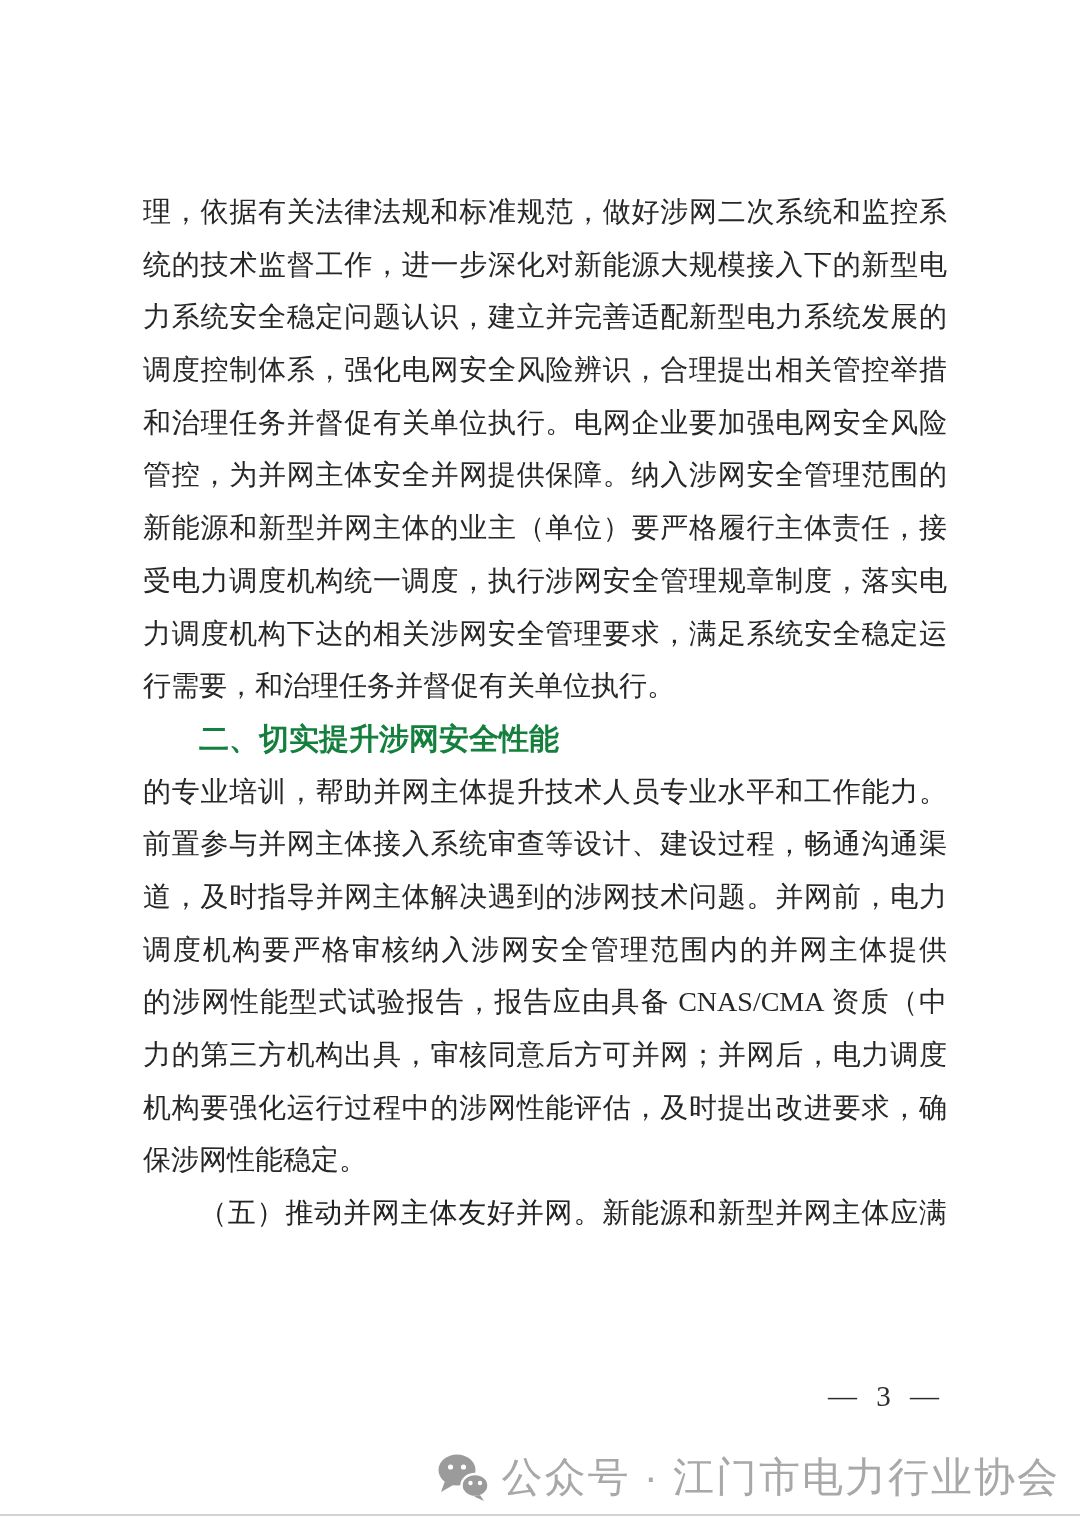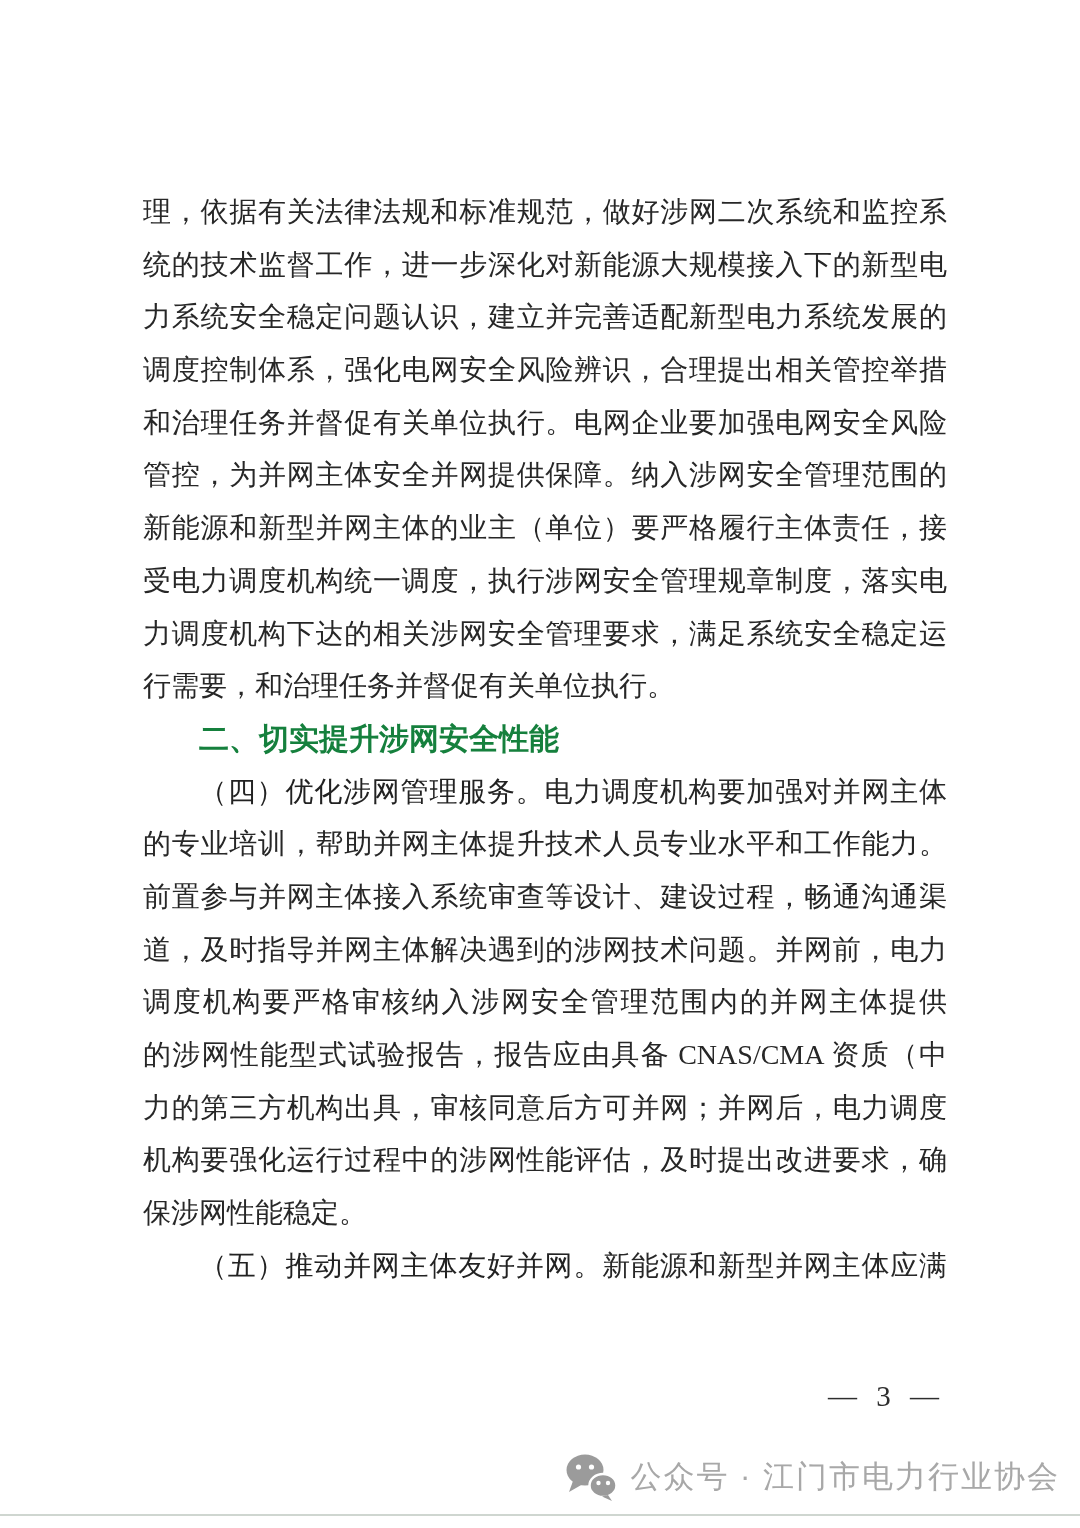--- a/index.html
+++ b/index.html
@@ -42,21 +42,21 @@
     letter-spacing:6px;
     color:#2e2e2e;
     line-height:40px;
   }
   .footer{
     position:absolute;
     top:1452px;right:20px;
     display:flex;align-items:center;gap:12px;
     color:#a8a8a8;
     font-family:"Liberation Sans","DejaVu Sans",sans-serif;
-    font-size:31px;
+    font-size:41px;
     letter-spacing:2px;
     line-height:50px;
     text-align:right;
   }
   .footer svg{display:block;}
   .footer-rule{
     position:absolute;
     top:1514px;left:0;
     width:1080px;height:2px;
     background:#cfd6d0;
@@ -73,21 +73,20 @@
     <div class="line j">调度控制体系，强化电网安全风险辨识，合理提出相关管控举措</div>
     <div class="line j">和治理任务并督促有关单位执行。电网企业要加强电网安全风险</div>
     <div class="line j">管控，为并网主体安全并网提供保障。纳入涉网安全管理范围的</div>
     <div class="line j">新能源和新型并网主体的业主（单位）要严格履行主体责任，接</div>
     <div class="line j">受电力调度机构统一调度，执行涉网安全管理规章制度，落实电</div>
     <div class="line j">力调度机构下达的相关涉网安全管理要求，满足系统安全稳定运</div>
     <div class="line end">行需要，和治理任务并督促有关单位执行。</div>
 
     <div class="line heading">二、切实提升涉网安全性能</div>
 
-    <div class="line j indent"><span class="kai">（四）优化涉网管理服务。</span><span>电力调度机构要加强对并网主体</span></div>
     <div class="line j">的专业培训，帮助并网主体提升技术人员专业水平和工作能力。</div>
     <div class="line j">前置参与并网主体接入系统审查等设计、建设过程，畅通沟通渠</div>
     <div class="line j">道，及时指导并网主体解决遇到的涉网技术问题。并网前，电力</div>
     <div class="line j">调度机构要严格审核纳入涉网安全管理范围内的并网主体提供</div>
     <div class="line j">的涉网性能型式试验报告，报告应由具备 CNAS/CMA 资质（中</div>
     <div class="line j">力的第三方机构出具，审核同意后方可并网；并网后，电力调度</div>
     <div class="line j">机构要强化运行过程中的涉网性能评估，及时提出改进要求，确</div>
     <div class="line end">保涉网性能稳定。</div>
 
     <div class="line j indent"><span class="kai">（五）推动并网主体友好并网。</span><span>新能源和新型并网主体应满</span></div>

